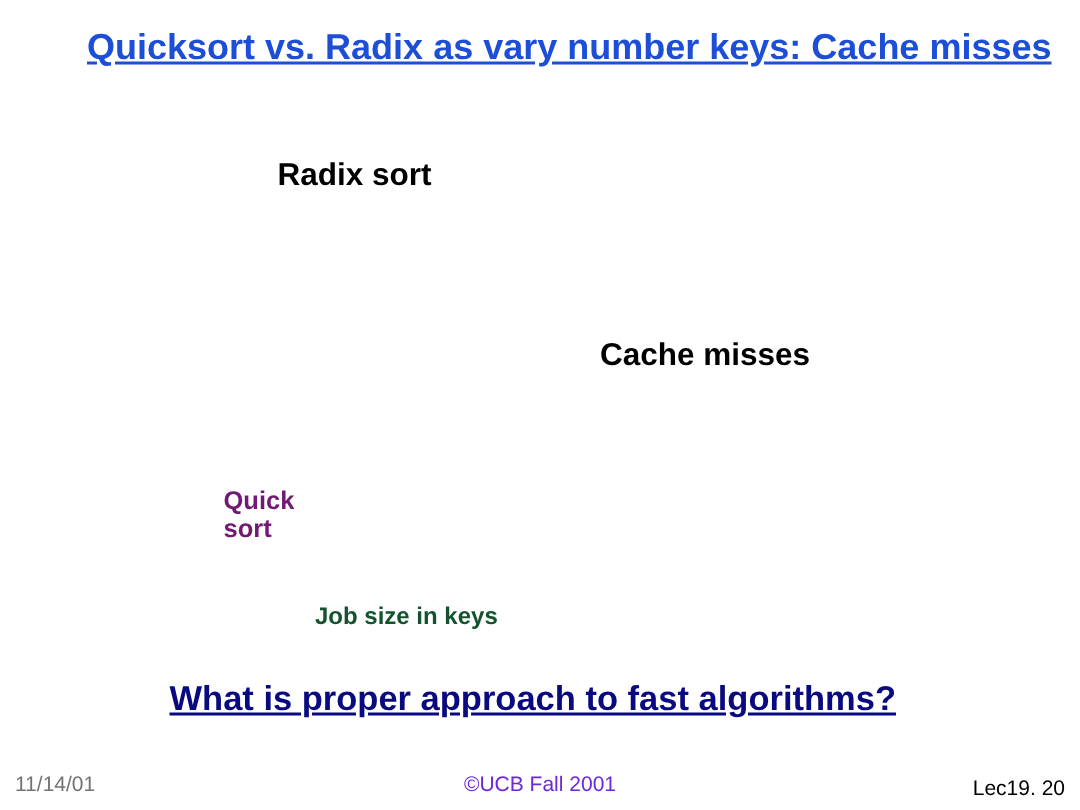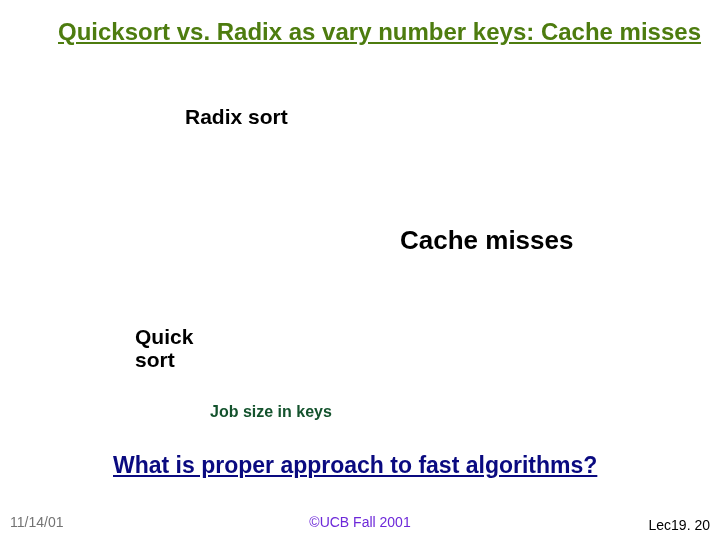--- a/index.html
+++ b/index.html
@@ -11,47 +11,47 @@
     font-family: Arial, Helvetica, sans-serif;
     overflow: hidden;
     position: relative;
   }
   .title {
     position: absolute;
     top: 18px;
     left: 58px;
     font-size: 24px;
     font-weight: bold;
-    color: #4d7c0f;
+    color: #1d4ed8;
     text-decoration: underline;
     white-space: nowrap;
   }
   .label-radix {
     position: absolute;
     top: 105px;
     left: 185px;
     font-size: 21px;
     font-weight: bold;
     color: #000;
   }
   .label-cache {
     position: absolute;
     top: 225px;
     left: 400px;
-    font-size: 26px;
+    font-size: 21px;
     font-weight: bold;
     color: #000;
   }
   .label-quick {
     position: absolute;
     top: 325px;
-    left: 135px;
-    font-size: 21px;
+    left: 149px;
+    font-size: 17px;
     font-weight: bold;
-    color: #000000;
+    color: #701a75;
     line-height: 1.1;
   }
   .label-xaxis {
     position: absolute;
     top: 403px;
     left: 210px;
     font-size: 16px;
     font-weight: bold;
     color: #14532d;
   }

